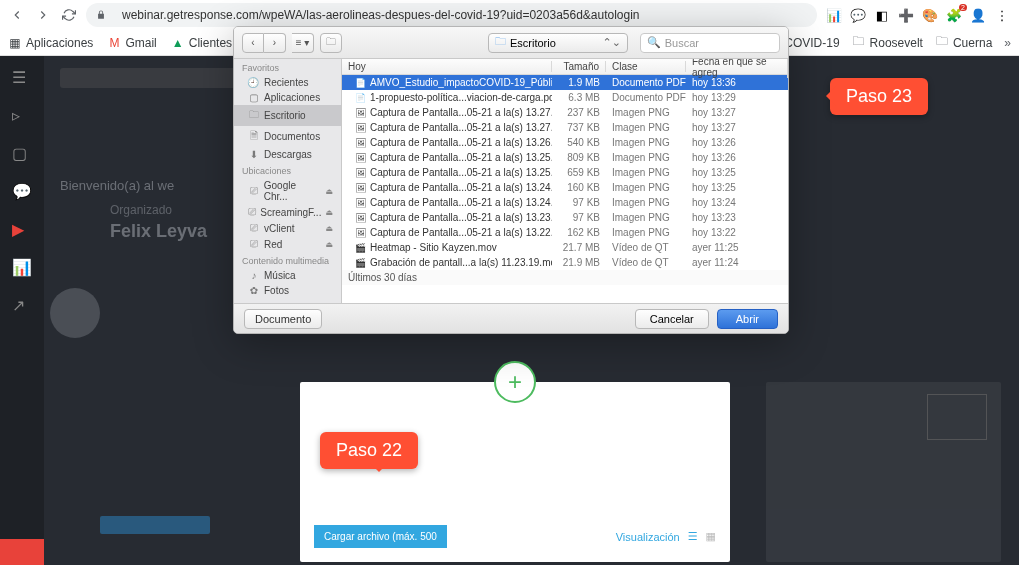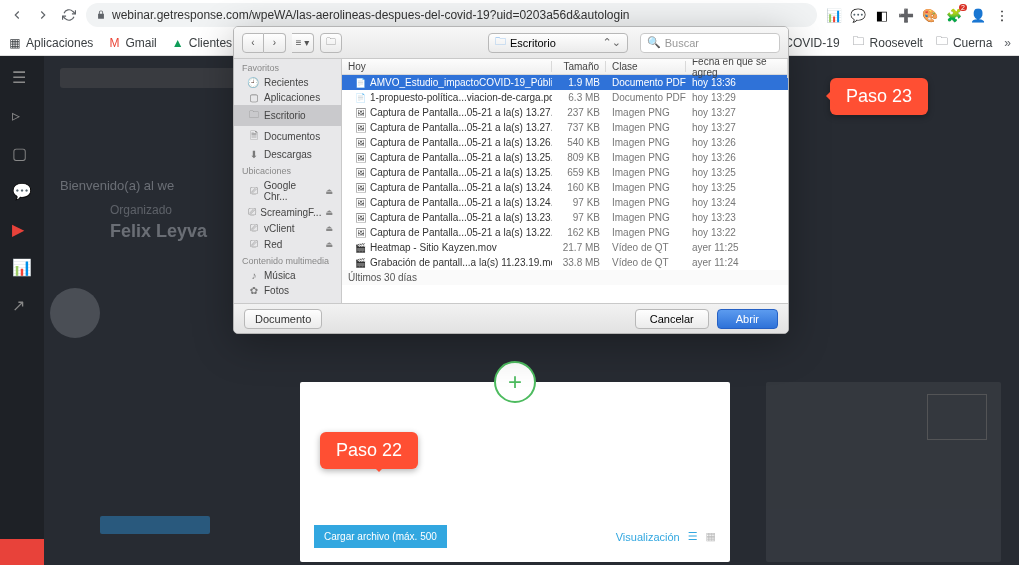--- a/index.html
+++ b/index.html
@@ -1,21 +1,21 @@
 <!DOCTYPE html>
 <html><head>
 <meta charset="utf-8">
 <style>
 * { margin: 0; padding: 0; box-sizing: border-box; font-family: -apple-system, BlinkMacSystemFont, "Segoe UI", Arial, sans-serif; }
 body { width: 1019px; height: 565px; overflow: hidden; background: #fff; position: relative; }
 
 
 .browser-toolbar { height: 30px; background: #fff; display: flex; align-items: center; padding: 0 8px; gap: 8px; }
 .browser-toolbar .nav-btn { width: 18px; height: 18px; display: flex; align-items: center; justify-content: center; color: #5f6368; }
-.url-bar { flex: 1; height: 24px; background: #f1f3f4; border-radius: 12px; display: flex; align-items: center; padding: 0 10px; font-size: 12px; color: #333; gap: 6px; }
+.url-bar { flex: 1; height: 24px; background: #f1f3f4; border-radius: 12px; display: flex; align-items: center; padding: 0 10px; font-size: 12px; color: #333; gap: 16px; }
 .url-bar .lock { color: #5f6368; }
 .toolbar-icons { display: flex; gap: 6px; align-items: center; }
 .toolbar-icons .ico { width: 18px; height: 18px; display: flex; align-items: center; justify-content: center; font-size: 13px; }
 
 .bookmarks-bar { height: 26px; background: #fff; border-bottom: 1px solid #e0e0e0; display: flex; align-items: center; padding: 0 8px; font-size: 12px; color: #3c4043; gap: 14px; }
 .bookmarks-bar .bm { display: flex; align-items: center; gap: 4px; cursor: pointer; }
 .bookmarks-bar .bm .ic { width: 14px; height: 14px; display: flex; align-items: center; justify-content: center; }
 .bookmarks-bar .right-bm { margin-left: auto; display: flex; gap: 12px; align-items: center; }
 .folder-ic { color: #5f6368; }
 
@@ -410,21 +410,21 @@
             </div>
             <div class="col-s">21.7 MB</div>
             <div class="col-k">Vídeo de QT</div>
             <div class="col-d">ayer 11:25</div>
           </div>
           <div class="row">
             <div class="col-n">
               <span class="file-ic">🎬</span>
               <span>Grabación de pantall...a la(s) 11.23.19.mov</span>
             </div>
-            <div class="col-s">33.8 MB</div>
+            <div class="col-s">21.9 MB</div>
             <div class="col-k">Vídeo de QT</div>
             <div class="col-d">ayer 11:24</div>
           </div>
           <div class="grp">Últimos 30 días</div>
           <div class="row"></div>
         </div>
     </div>
   </div>
 
   <div class="fd-footer">

